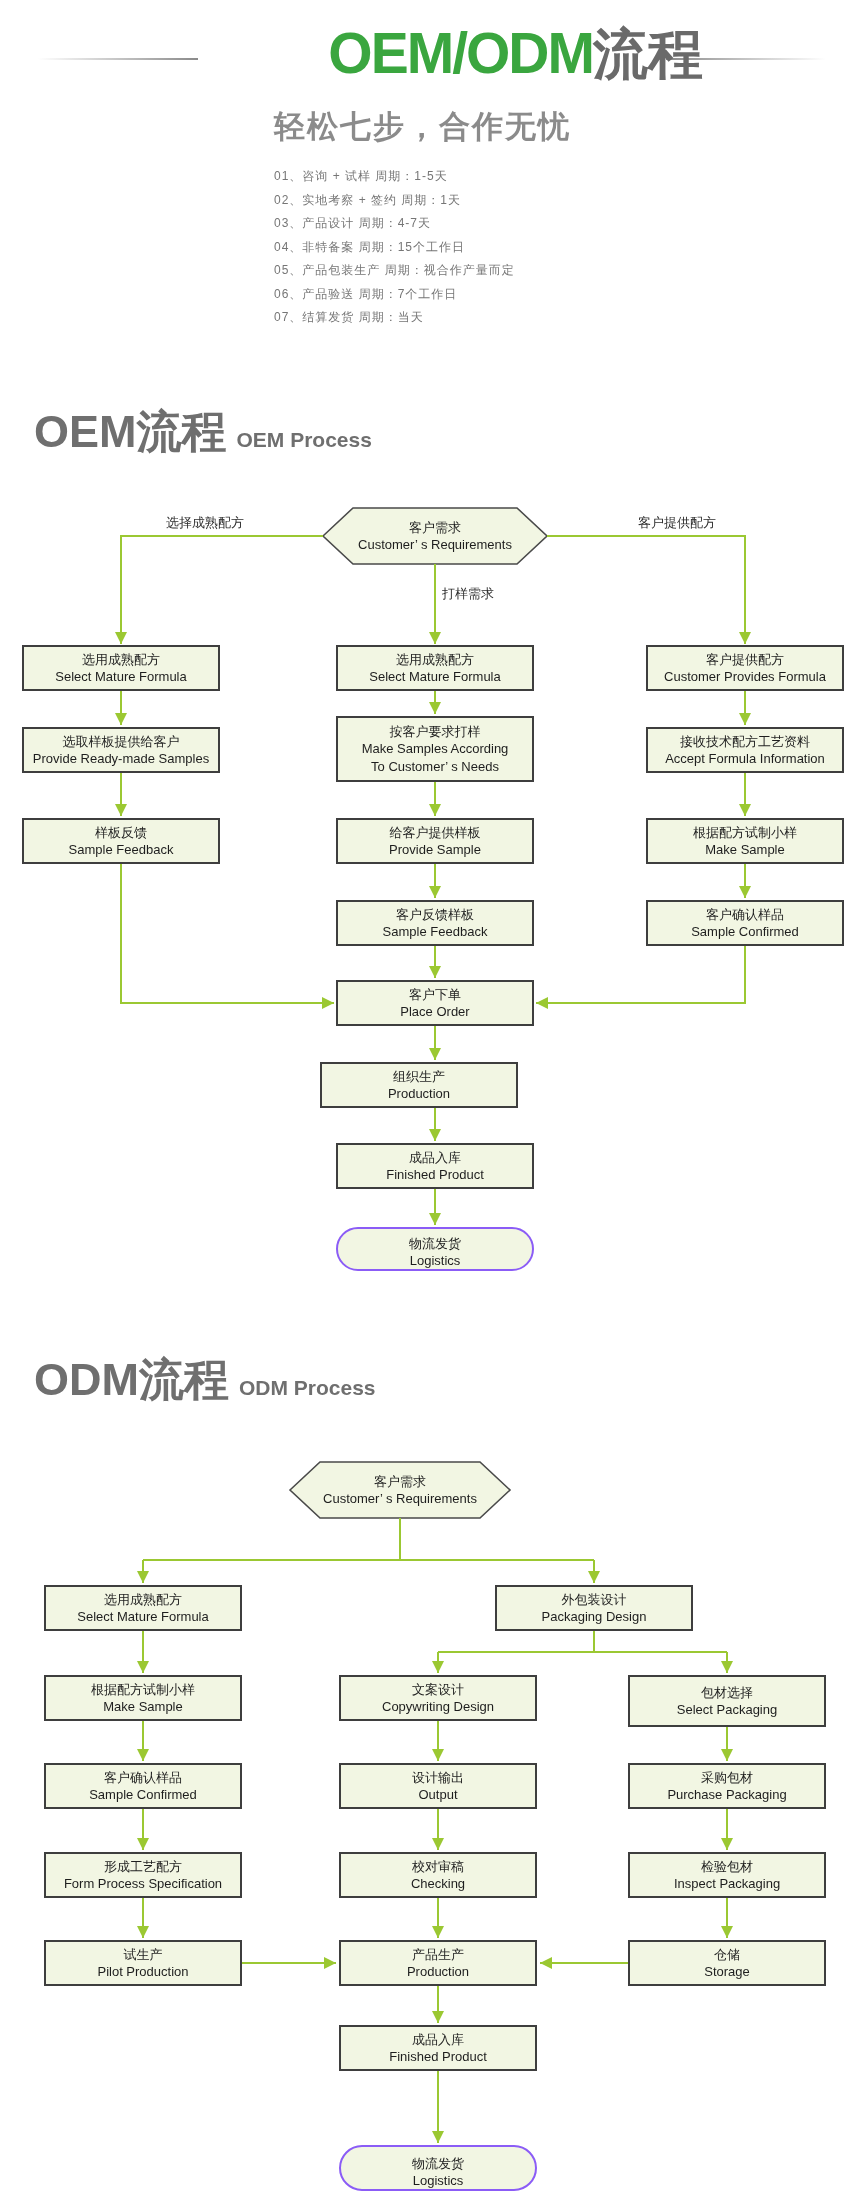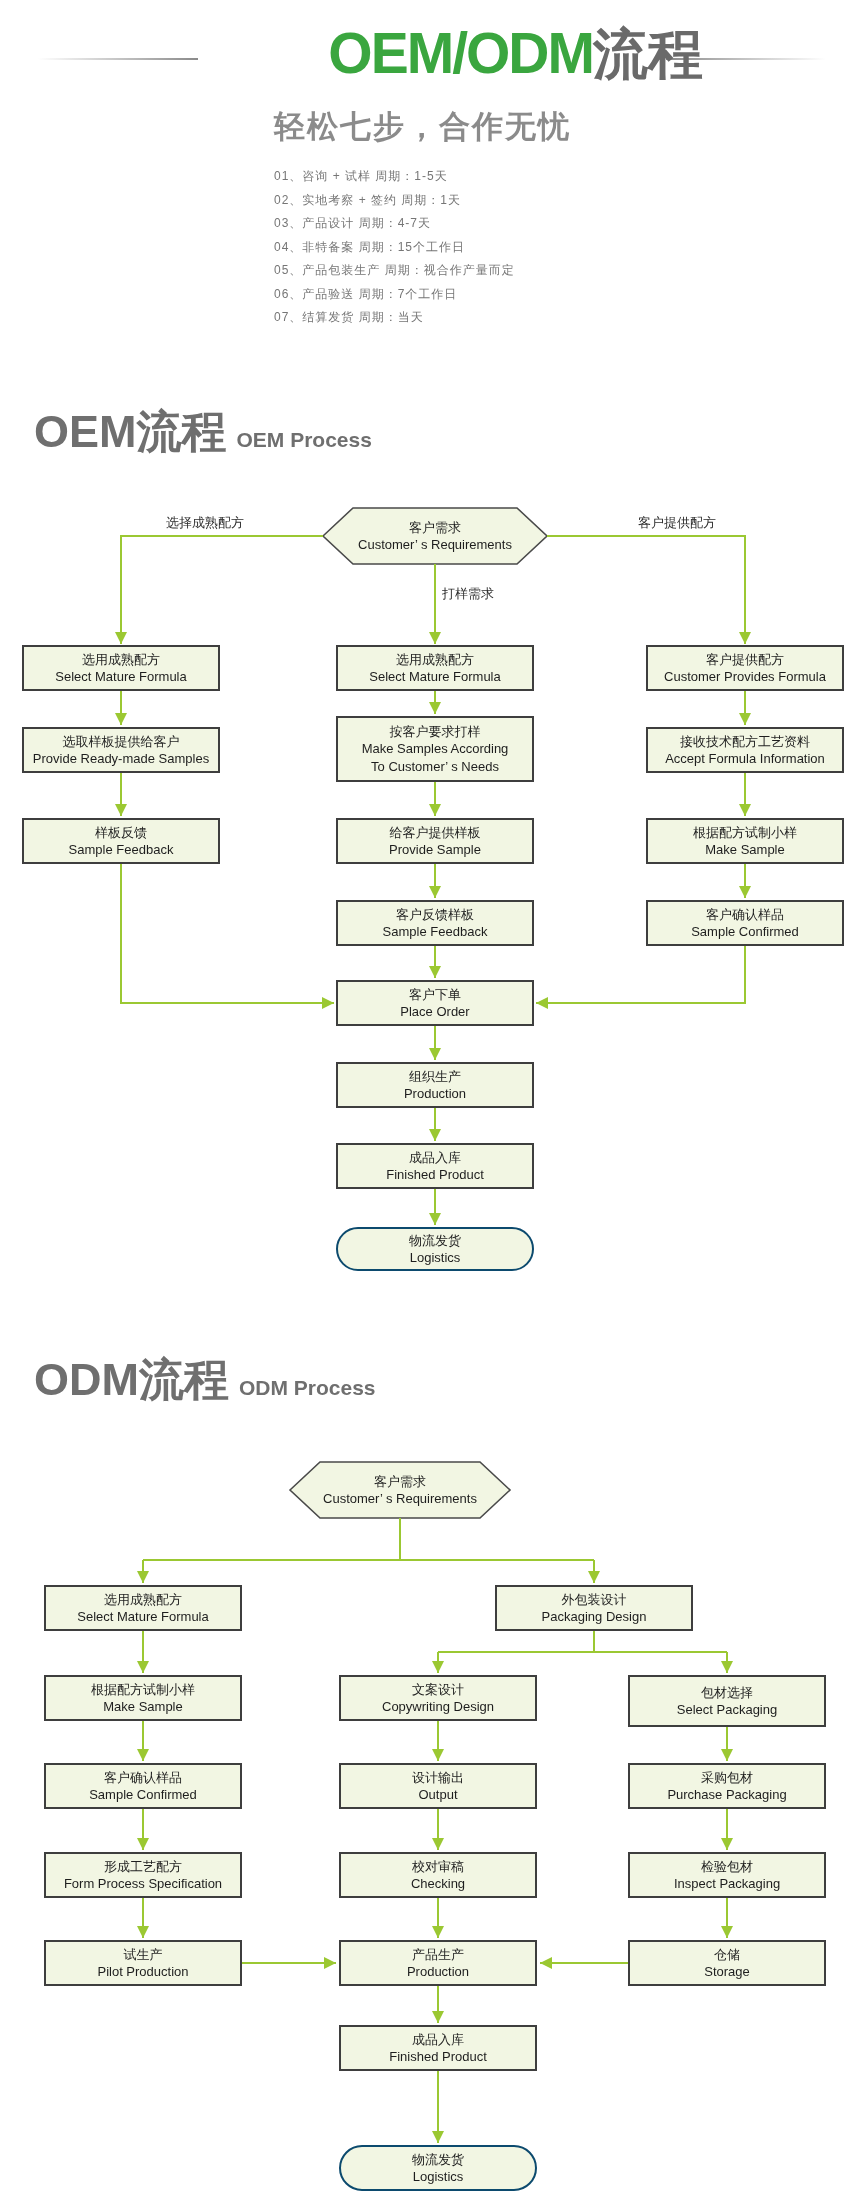--- a/index.html
+++ b/index.html
@@ -23,21 +23,21 @@
   .sec-heading .small{font-size:21px;font-weight:600;margin-left:10px;}
   
   .flow-svg{position:absolute;left:0;top:0;width:864px;height:2196px;z-index:1;}
   .node{
     position:absolute;z-index:2;box-sizing:border-box;
     background:#f2f6e3;border:2px solid #3e3e3e;
     display:flex;flex-direction:column;align-items:center;justify-content:center;
     text-align:center;color:#1e1e1e;font-size:13px;line-height:1.32;
   }
   .node.plain{background:transparent;border:none;}
-  .node.stadium{border-radius:23px;border:2px solid #0c4a6e;}
+  .node.stadium{border-radius:23px;border:2px solid #8b5cf6;justify-content:flex-end;}
   .edge-label{position:absolute;z-index:2;font-size:13px;color:#2d2d2d;text-align:center;}
   .hex{fill:#f2f6e3;stroke:#4a4a4a;stroke-width:1.6;}
   .wire{stroke:#9bc832;stroke-width:2;fill:none;}
 </style>
 </head>
 <body>
 
 <div class="page">
 
   <div class="deco-line left"></div>
@@ -169,21 +169,21 @@
   </div>
   <div class="node" style="left:646px;top:900px;width:198px;height:46px;">
     <span>客户确认样品</span>
     <span>Sample Confirmed</span>
   </div>
 
   <div class="node" style="left:336px;top:980px;width:198px;height:46px;">
     <span>客户下单</span>
     <span>Place Order</span>
   </div>
-  <div class="node" style="left:336px;top:1062px;width:198px;height:46px;">
+  <div class="node" style="left:320px;top:1062px;width:198px;height:46px;">
     <span>组织生产</span>
     <span>Production</span>
   </div>
   <div class="node" style="left:336px;top:1143px;width:198px;height:46px;">
     <span>成品入库</span>
     <span>Finished Product</span>
   </div>
   <div class="node stadium" style="left:336px;top:1227px;width:198px;height:44px;">
     <span>物流发货</span>
     <span>Logistics</span>

